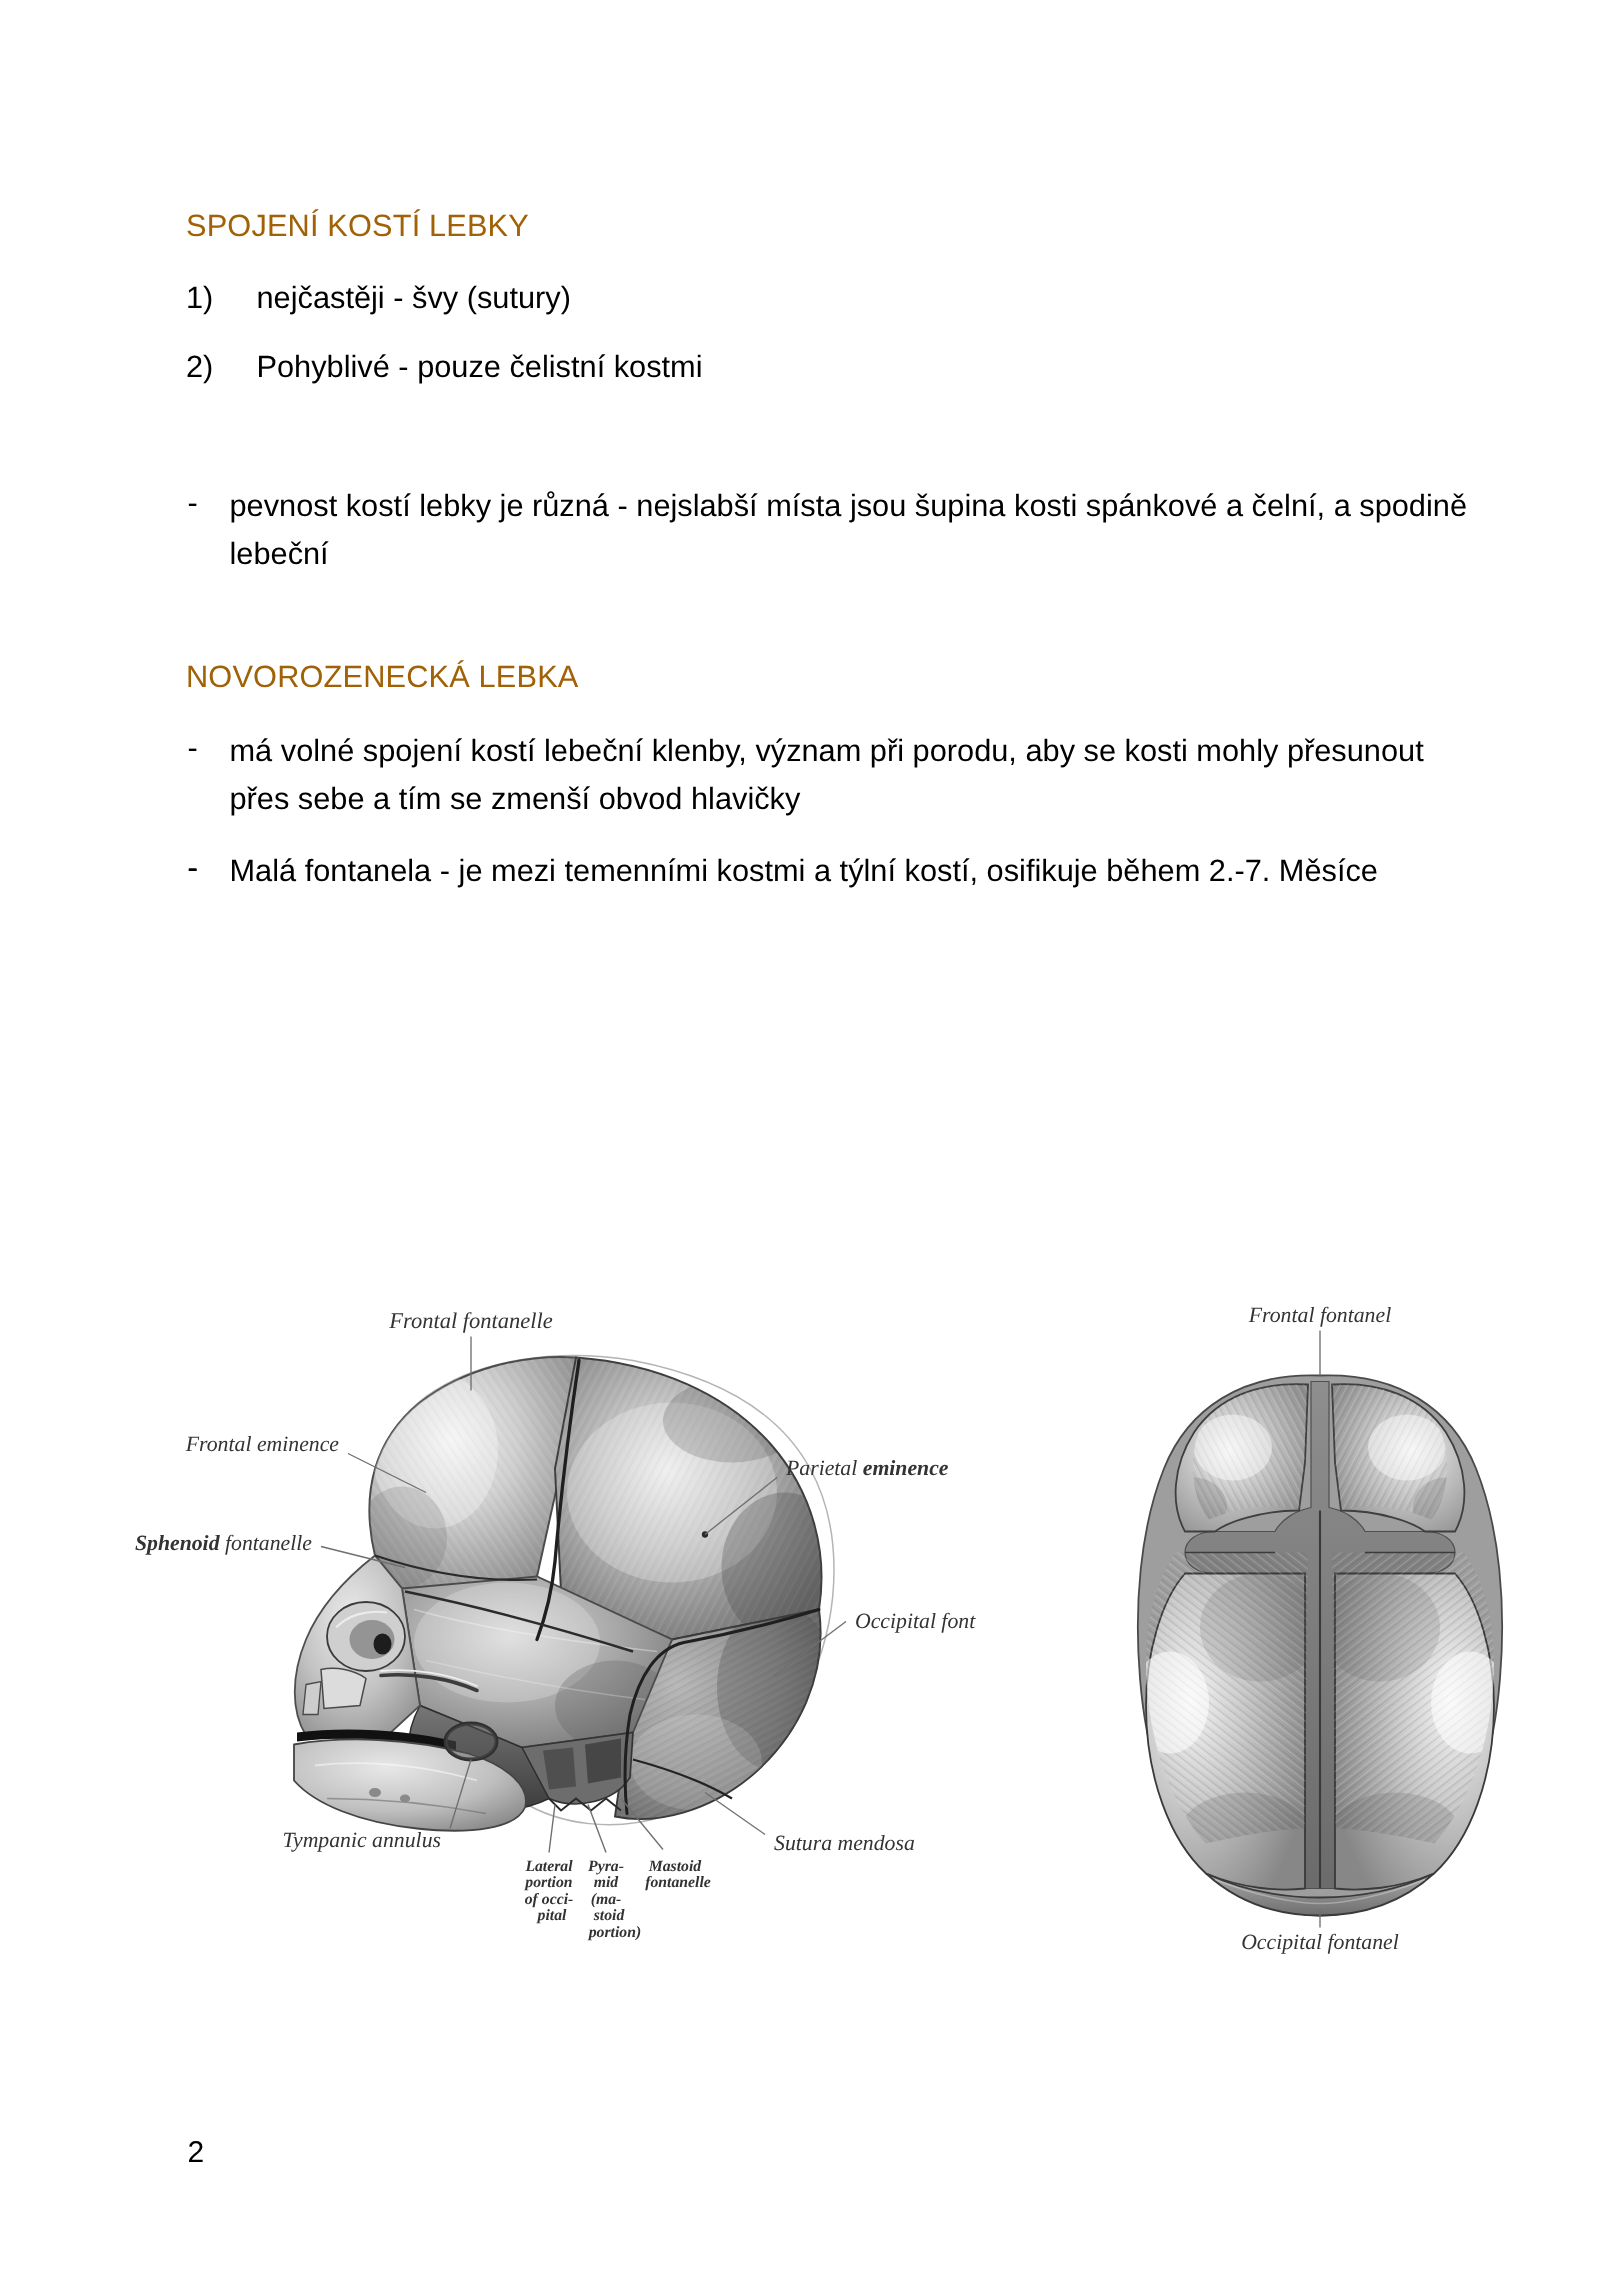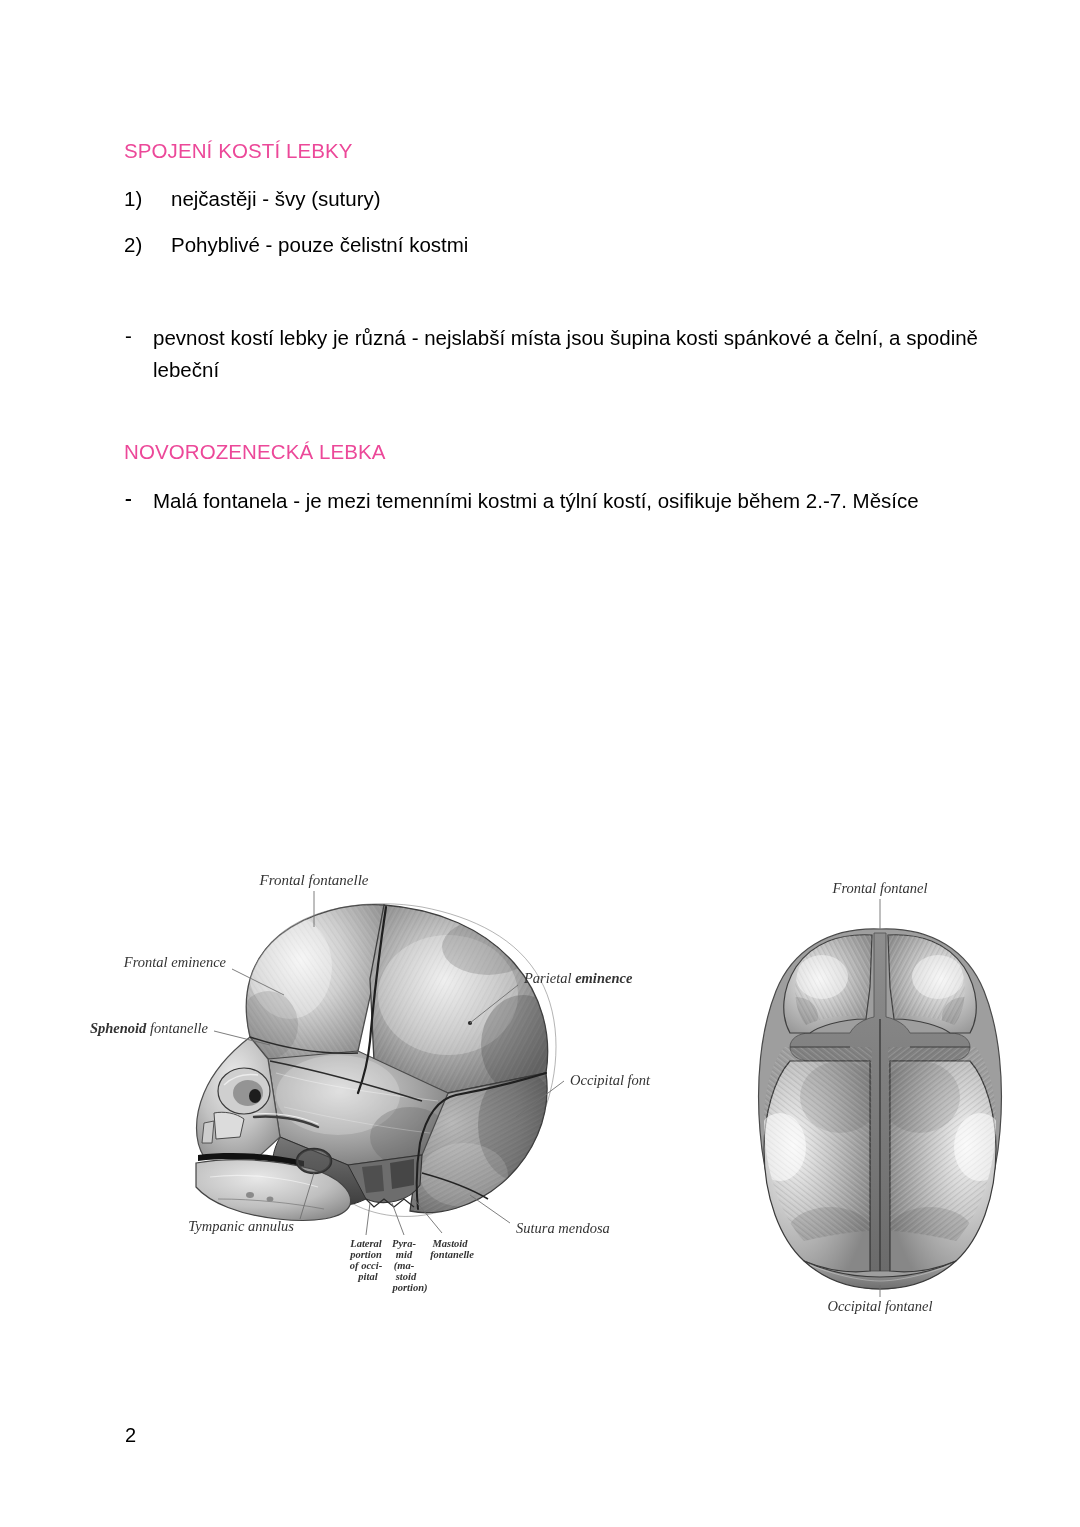--- a/index.html
+++ b/index.html
@@ -24,21 +24,21 @@
     position: absolute;
     left: 124px;
     top: 138px;
     width: 860px;
   }
 
   .section-heading {
     font-size: 20.5px;
     line-height: 26px;
     letter-spacing: 0.1px;
-    color: #ec4899;
+    color: #a16207;
     margin: 0 0 20px 0;
     font-weight: 400;
   }
 
   ol.num-list {
     list-style: none;
     margin: 0;
     padding: 0;
   }
   ol.num-list > li {
@@ -86,21 +86,21 @@
     position: absolute;
     left: 0;
     top: 855px;
     width: 971px;
     height: 460px;
   }
   .fig {
     position: absolute;
   }
   .fig-lateral { left: 18px; top: 0px; width: 660px; height: 460px; }
-  .fig-superior { left: 700px; top: 12px; width: 360px; height: 460px; text-align: center; }
+  .fig-superior { left: 700px; top: 0px; width: 360px; height: 460px; text-align: center; }
 
   .fig svg { display: block; width: 100%; height: 100%; }
 
   .page-number {
     position: absolute;
     left: 125px;
     top: 1424px;
     font-size: 20px;
     color: #000;
   }
@@ -137,20 +137,21 @@
     </div>
 
     <div class="gap-b"></div>
 
     <div>
       <h2 class="section-heading">NOVOROZENECKÁ LEBKA</h2>
 
       <ul class="dash-list">
         <li>
           <span class="marker">-</span>
+          <span>má volné spojení kostí lebeční klenby, význam při porodu, aby se kosti mohly přesunout přes sebe a tím se zmenší obvod hlavičky</span>
         </li>
         <li>
           <span class="marker">-</span>
         </li>
         <li>
           <span class="marker">-</span>
         </li>
         <li>
           <span class="marker">-</span>
           <span>Malá fontanela - je mezi temenními kostmi a týlní kostí, osifikuje během 2.-7. Měsíce</span>

